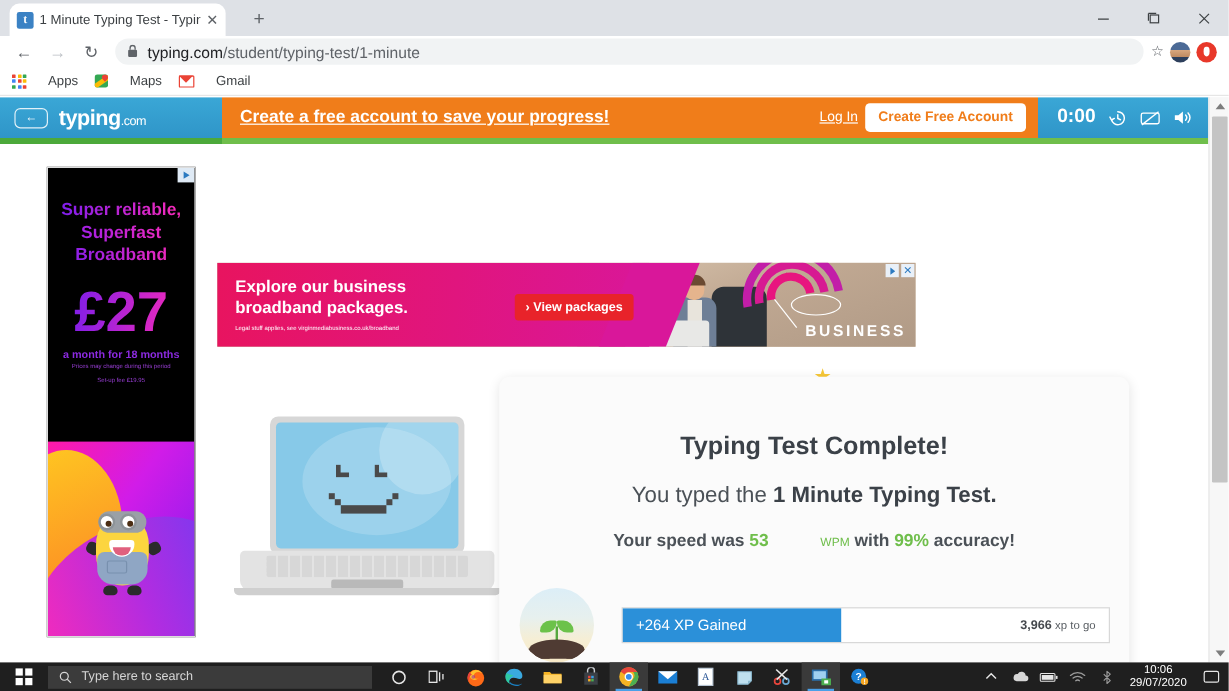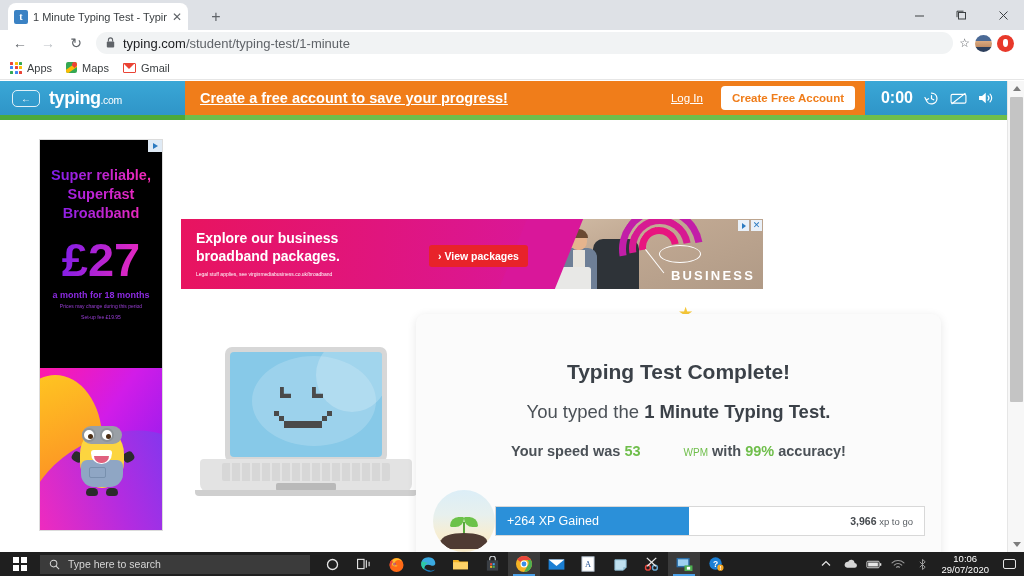--- a/index.html
+++ b/index.html
@@ -66,21 +66,21 @@
     width:17px; height:17px; border-radius:50%; background:#e8382a; margin-right:4px;
     display:flex; align-items:center; justify-content:center; cursor:pointer; flex:0 0 auto;
   }
   .ext-icon i { display:block; width:5px; height:8px; background:#fff; border-radius:50% 50% 60% 60%; }
 
   .bookmarks {
     position:absolute; top:56px; left:0; width:1024px; height:24px;
     background:#fff; display:flex; align-items:center; padding-left:10px; gap:14px;
     border-bottom:1px solid #e6e6e6;
   }
-  .bm { display:flex; align-items:center; gap:5px; font-size:11px; color:#3c4043; cursor:pointer; }
+  .bm { display:flex; align-items:center; gap:18px; font-size:11px; color:#3c4043; cursor:pointer; }
   .apps-grid { display:grid; grid-template-columns:repeat(3,3px); grid-template-rows:repeat(3,3px); gap:1.5px; }
   .apps-grid i { width:3px; height:3px; background:#5f6368; border-radius:0.5px; display:block; }
   .apps-grid i:nth-child(1){background:#ea4335}.apps-grid i:nth-child(2){background:#fbbc05}
   .apps-grid i:nth-child(3){background:#34a853}.apps-grid i:nth-child(4){background:#4285f4}
   .apps-grid i:nth-child(5){background:#ea4335}.apps-grid i:nth-child(6){background:#fbbc05}
   .apps-grid i:nth-child(7){background:#34a853}.apps-grid i:nth-child(8){background:#4285f4}
   .apps-grid i:nth-child(9){background:#ea4335}
   .maps-ico { width:11px; height:11px; background:#34a853; border-radius:2px; position:relative; overflow:hidden; }
   .maps-ico:after{content:"";position:absolute;left:-2px;top:4px;width:16px;height:4px;background:#fbbc05;transform:rotate(-35deg);}
   .maps-ico:before{content:"";position:absolute;right:0px;top:0px;width:5px;height:5px;background:#ea4335;border-radius:50% 50% 50% 0;transform:rotate(-45deg);z-index:2;}
@@ -100,21 +100,21 @@
   .back-pill {
     width:28px; height:17px; border:1.5px solid rgba(255,255,255,.85); border-radius:5px;
     display:flex; align-items:center; justify-content:center; color:#fff; font-size:10px; cursor:pointer;
   }
   .tc-logo { color:#fff; font-size:18px; font-weight:bold; letter-spacing:-0.4px; }
   .tc-logo small { font-size:10.5px; font-weight:normal; }
   .tc-banner {
     flex:1 1 auto; background:#f07d1a; display:flex; align-items:center; position:relative;
   }
   .tc-banner-text { color:#fff; font-size:14.5px; font-weight:bold; margin-left:15px;text-decoration:underline; }
-  .tc-banner-actions { position:absolute; right:10px; display:flex; align-items:center; gap:18px; }
+  .tc-banner-actions { position:absolute; right:10px; display:flex; align-items:center; gap:6px; }
   .login-link { color:#fff; font-size:11.5px; text-decoration:underline; cursor:pointer; }
   .cfa-btn {
     background:#fff; color:#f07d1a; font-size:11.5px; font-weight:bold;
     padding:6px 11px; border-radius:4px; cursor:pointer; white-space:nowrap;
   }
   .tc-right {
     width:142px; background:linear-gradient(180deg,#3aa7d6 0%,#2f95c8 100%);
     display:flex; align-items:center; justify-content:flex-end; gap:11px; padding-right:12px;
   }
   .timer { color:#fff; font-size:16px; font-weight:bold; }
@@ -217,21 +217,21 @@
   .result-card {
     position:absolute; left:235px; top:15px; width:525px; height:270px;
     background:#fbfbfb; border-radius:9px; box-shadow:0 2px 10px rgba(0,0,0,.10);
   }
   .rc-title { text-align:center; font-size:21px; color:#3b4148; font-weight:bold; margin-top:46px; }
   .rc-sub { text-align:center; font-size:18.5px; color:#4b5157; margin-top:17px; }
   .rc-sub b { font-weight:bold; color:#3b4148; }
   .rc-speed { text-align:center; font-size:14.5px; color:#4b5157; font-weight:bold; margin-top:20px; }
   .rc-speed .grn { color:#6fbe4b; }
   .rc-speed .wpm { font-size:10px; color:#6fbe4b; font-weight:normal;margin-left:39px; }
-  .rc-xp { position:absolute; left:17px; top:176px; width:492px; display:flex; align-items:center; gap:0; }
+  .rc-xp { position:absolute; left:17px; top:176px; width:492px; display:flex; align-items:center; gap:23px; }
   .sprout {
     width:62px; height:62px; border-radius:50%; flex:0 0 auto; position:relative; overflow:hidden;
     background:linear-gradient(180deg,#dceef7 0%,#e7f0ee 40%,#f6eed4 70%,#f7e9c8 100%);
   }
   .sprout .soil { position:absolute; left:8px; bottom:3px; width:46px; height:16px;
      background:#4f3b33; border-radius:50% 50% 0 0; }
   .sprout .soil2 { position:absolute; left:1px; bottom:3px; width:24px; height:9px; background:#5b463d; border-radius:50% 50% 0 0; }
   .sprout .soil3 { position:absolute; right:1px; bottom:3px; width:22px; height:8px; background:#5b463d; border-radius:50% 50% 0 0; }
   .sprout .stem { position:absolute; left:30px; bottom:14px; width:2px; height:16px; background:#57a83e; }
   .sprout .leaf { position:absolute; width:14px; height:10px; background:#6cc24a; }

